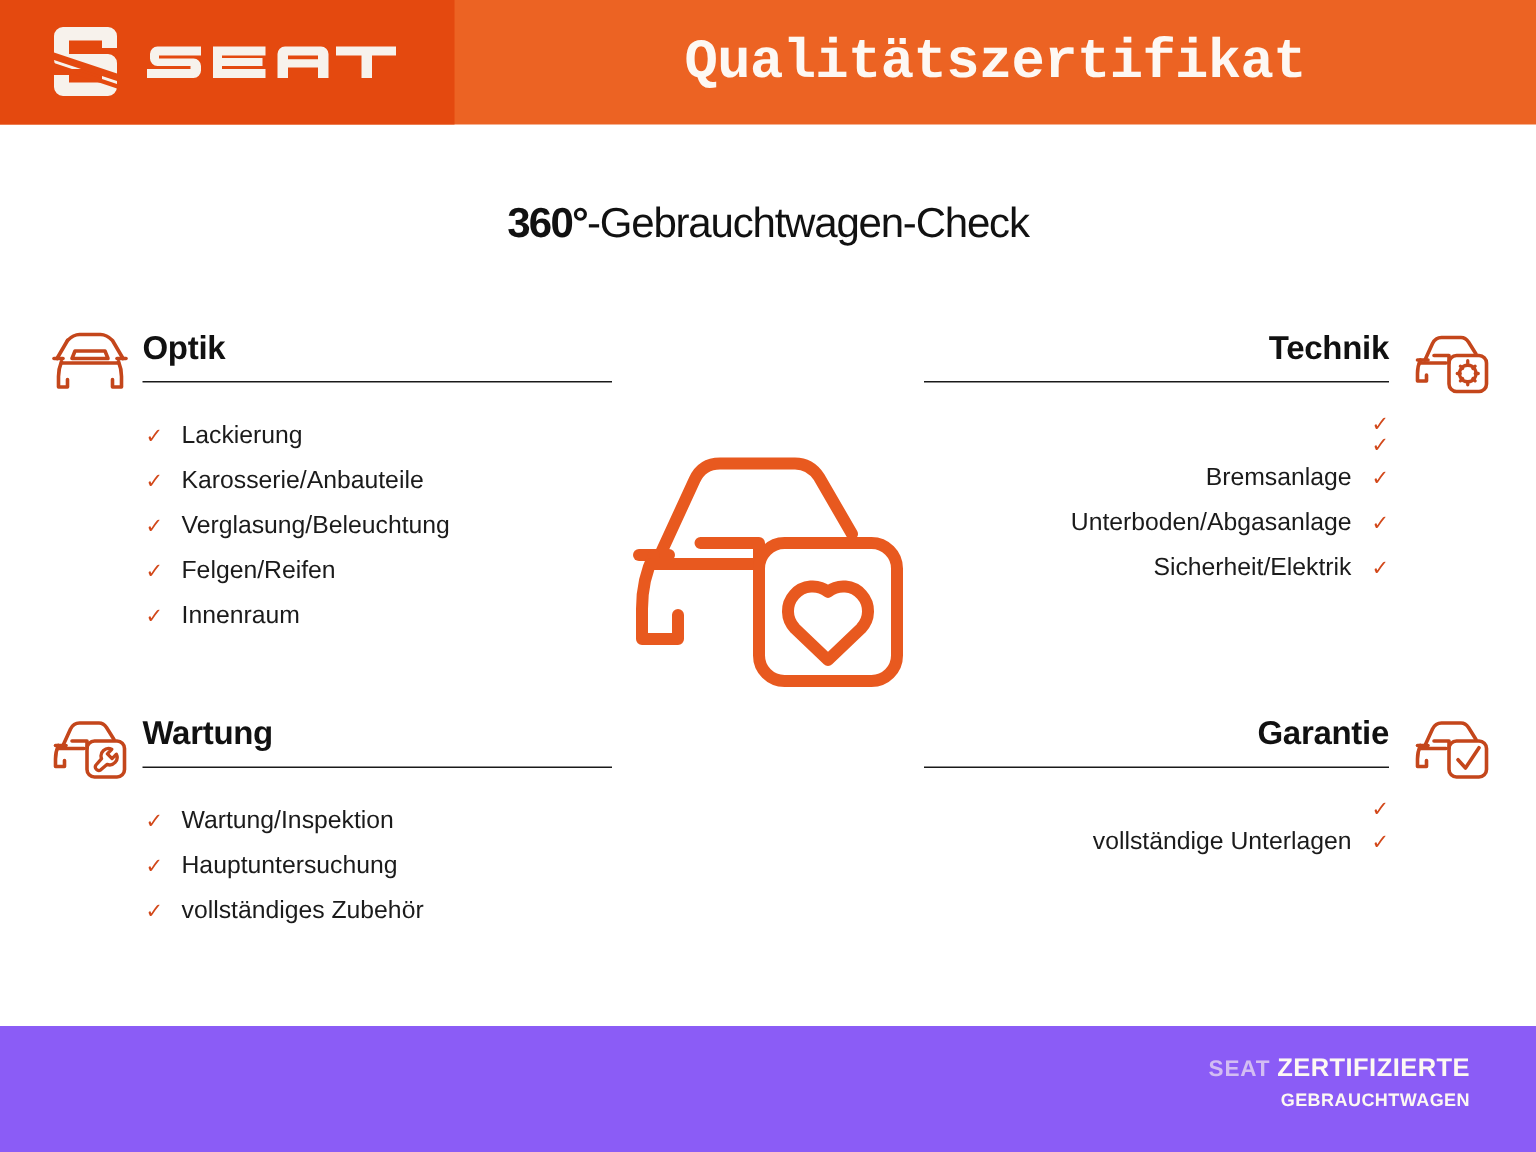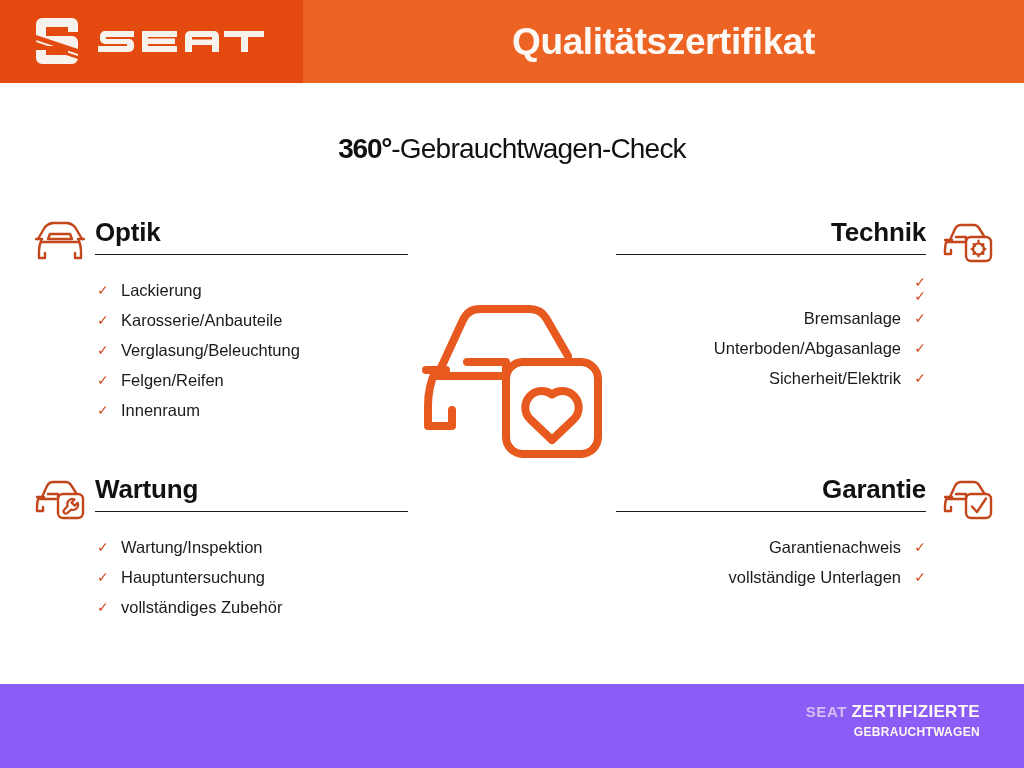--- a/index.html
+++ b/index.html
@@ -64,20 +64,21 @@
     width: 721px;
     height: 83px;
     display: flex;
     align-items: center;
     justify-content: center;
     color: #FDF8F3;
     font-size: 37px;
     font-weight: 700;
     letter-spacing: -0.4px;
     white-space: nowrap;
+    font-family: Liberation Mono, monospace;
   }
 
   
   .main-title {
     position: absolute;
     left: 0;
     top: 133px;
     width: 1024px;
     text-align: center;
     font-size: 28px;
@@ -110,21 +111,21 @@
     top: 2px;
     width: 56px;
     height: 46px;
   }
   .left-sec .sec-icon { left: -8px; }
   .right-sec .sec-icon { right: -12px; }
 
   .sec-title {
     position: absolute;
     top: 0;
-    font-size: 26px;
+    font-size: 22px;
     font-weight: 700;
     color: #111111;
     letter-spacing: -0.2px;
     line-height: 28px;
   }
   .left-sec .sec-title { left: 55px; }
   .right-sec .sec-title { right: 58px; }
 
   .sec-rule {
     position: absolute;
@@ -364,21 +365,20 @@
           <rect x="26" y="17" width="25" height="24" rx="5"></rect>
           <path d="M32 29.5 L37 35 L46 21.5" stroke-width="2.4"></path>
         </g>
       </svg>
       <div class="sec-title">Garantie</div>
       <div class="sec-rule"></div>
     </div>
     <ul class="sec-list">
       <li>
           <span class="chk">✓</span>
-          <span>Garantienachweis</span>
         </li>
       <li>
           <span class="chk">✓</span>
           <span>vollständige Unterlagen</span>
         </li>
     </ul>
   </div>
 
   <svg class="center-graphic" viewBox="0 0 192 172">
     <g fill="none" stroke="#E8591F" stroke-width="8" stroke-linecap="round" stroke-linejoin="round">

